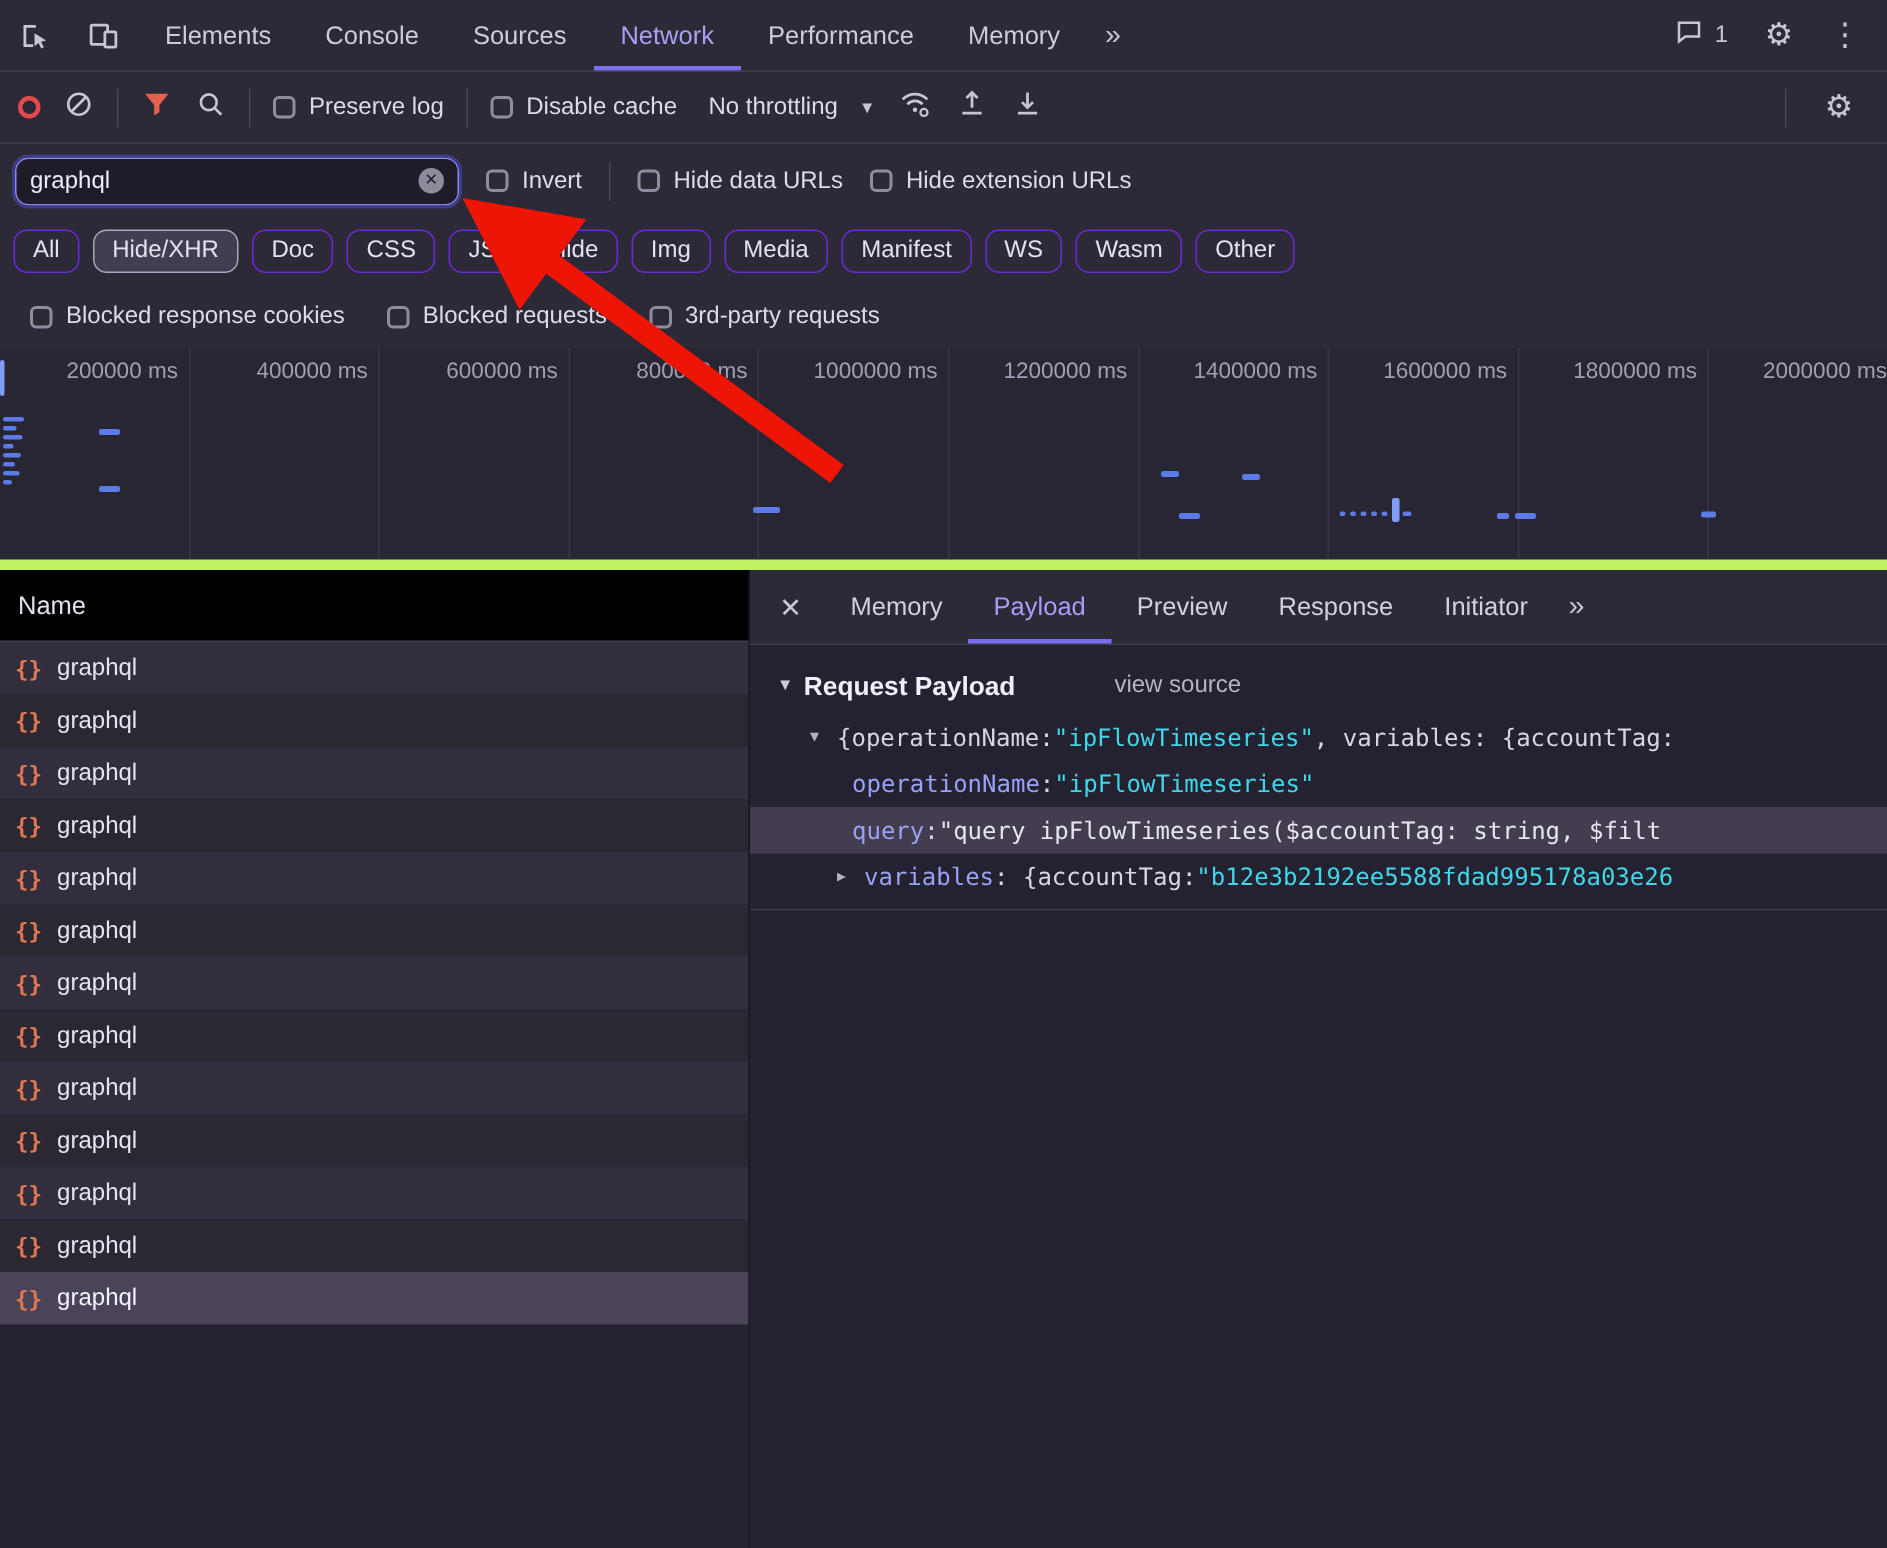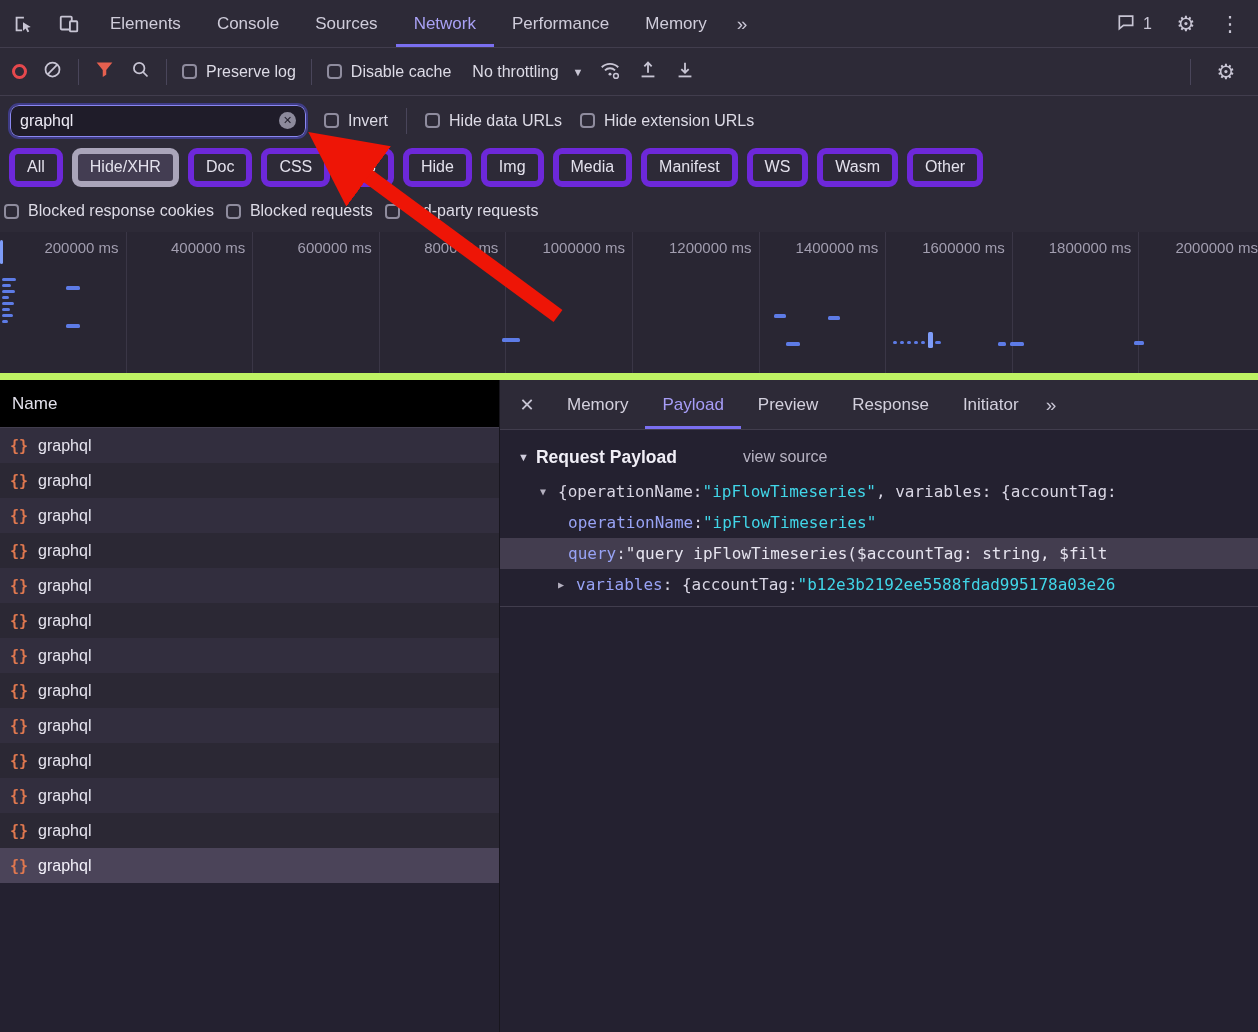--- a/index.html
+++ b/index.html
@@ -31,24 +31,24 @@
   .throttle { display:flex; align-items:center; gap:14px; margin-left:6px; color:#dddbe6; }
   .caret { font-size:11px; color:#c8c5d4; }
   .grow { flex:1; }
   
   .filter-row { height:49px; display:flex; align-items:center; padding:0 10px; gap:18px; }
   .filter-input-wrap { width:296px; height:32px; background:#1f1c29; border:1px solid #8a87f0; outline:2px solid #3f3c86; border-radius:9px; display:flex; align-items:center; padding:0 9px; }
   .filter-input-wrap input { flex:1; background:transparent; border:none; outline:none; color:#eceaf4; font-size:16px; font-family:"Liberation Sans",sans-serif; min-width:0; }
   .clear-x { width:17px; height:17px; border-radius:50%; background:#8d8a9c; color:#211e2b; font-size:11px; line-height:17px; text-align:center; flex:0 0 auto; }
   
   .pills-row { height:45px; display:flex; align-items:center; padding:0 9px; gap:9px; }
-  .pill { padding:4px 12px 5px; border:6px solid #6d28d9; border-radius:9px; font-size:16px; color:#e3e1ec; white-space:nowrap; }
+  .pill { padding:4px 12px 5px; border:1px solid #6d28d9; border-radius:9px; font-size:16px; color:#e3e1ec; white-space:nowrap; }
   .pill.selected { background:#433d52; border-color:#aaa5ba; }
   
-  .blocked-row { height:42px; display:flex; align-items:center; padding:0 4px; gap:12px;text-align:center; }
+  .blocked-row { height:42px; display:flex; align-items:center; padding:0 20px; gap:28px;text-align:center; }
   
   .timeline { position:relative; height:148px; border-bottom:7px solid #bef264; background:#292633; overflow:hidden; }
   .tl-inner { position:relative; width:1266px; height:100%; display:flex; }
   .tl-cell { flex:0 0 126.6px; border-right:1px solid #3a3646; padding:7px 7px 0 0; text-align:right; font-size:15px; color:#a29eb0; white-space:nowrap; overflow:hidden; }
   .tl-bar { position:absolute; background:#5d7be6; border-radius:1.5px; }
   .tl-bar.bright { background:#7e9cf8; }
   
   .main-split { display:flex; height:652px; }
   .left-panel { width:500px; border-right:1px solid #18161e; display:flex; flex-direction:column; background:#242130; }
   .name-header { height:48px; border-bottom:1px solid #413d4d; display:flex; align-items:center; padding-left:12px; font-size:17px; background:#000000; color:#e3e1ec; }

